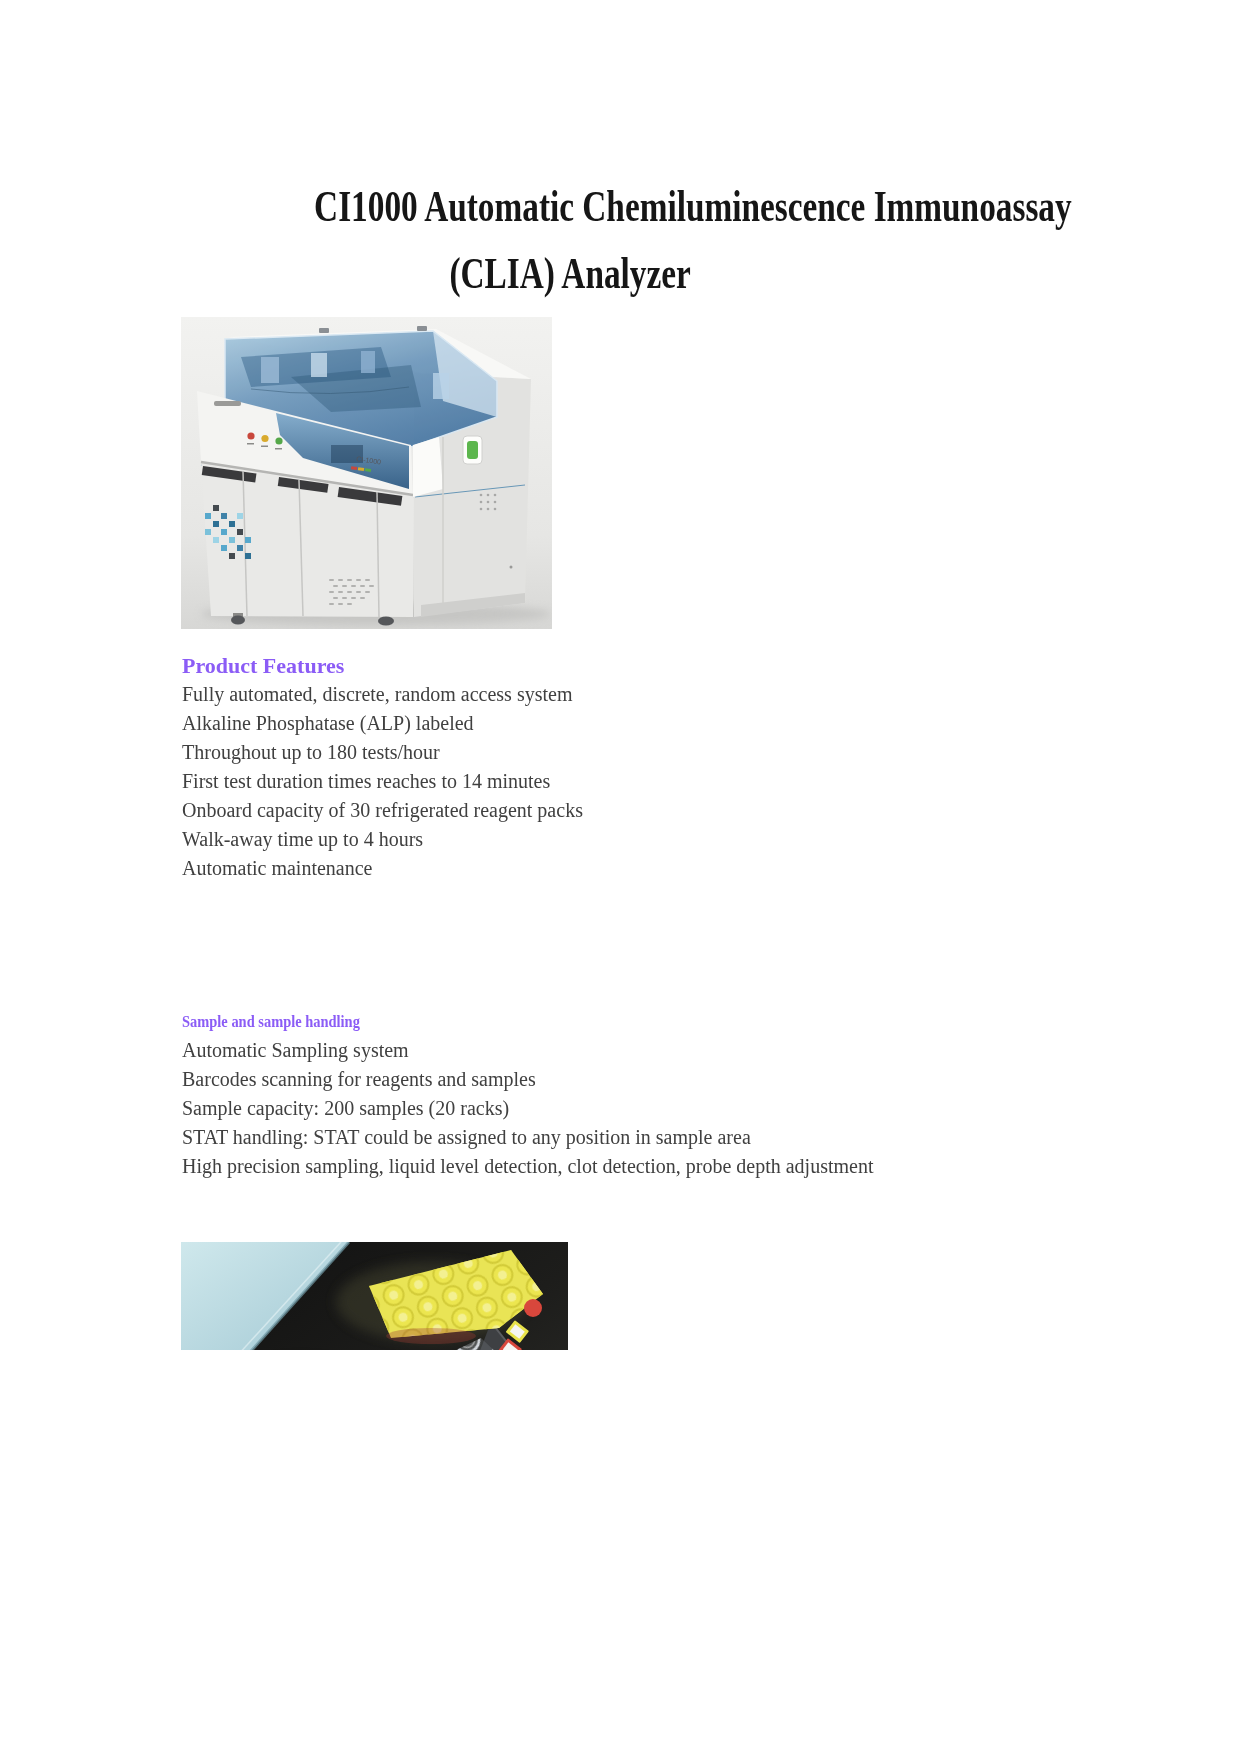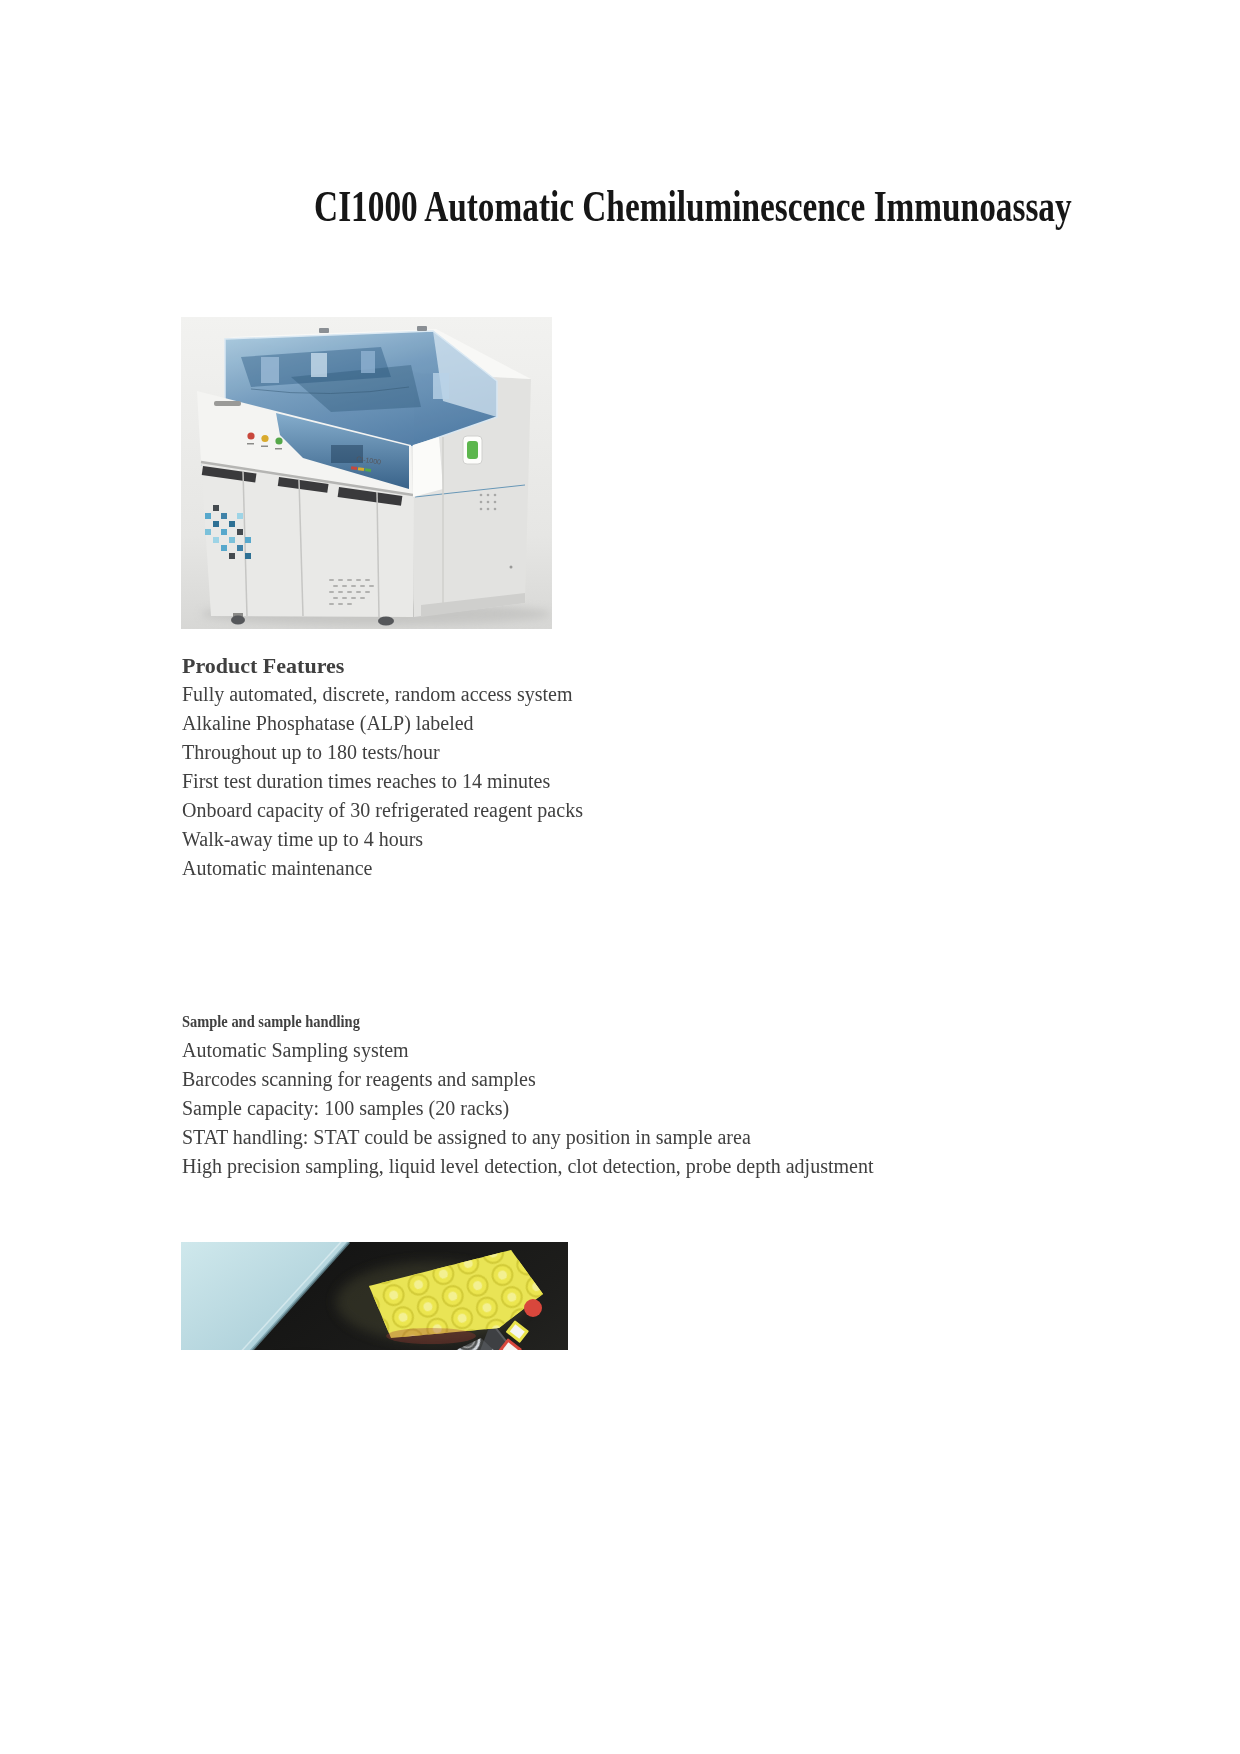--- a/index.html
+++ b/index.html
@@ -19,39 +19,42 @@
     display:inline-block;transform:scaleX(0.74);transform-origin:center;
     letter-spacing:0px;
   }
   .t1{top:184px;}
   .t2{top:251px;}
   .photo{position:absolute;display:block;}
   .photo-machine{left:181px;top:317px;width:371px;height:312px;}
   .photo-tubes{left:181px;top:1242px;width:387px;height:274px;}
   .sec-heading{
     position:absolute;left:182px;white-space:nowrap;
-    font-weight:bold;color:#404040;
+    font-weight:bold;color:#8b5cf6;
   }
   .h-features{top:652px;font-size:22px;line-height:28px;}
   .h-sample{top:1007px;font-size:17px;line-height:30px;}
   .h-sample .squeeze{display:inline-block;transform:scaleX(0.85);transform-origin:left center;}
   .spec-list{
     position:absolute;left:182px;margin:0;padding:0;list-style:none;
     font-size:20px;line-height:29px;color:#404040;white-space:nowrap;
   }
   .list-features{top:680px;}
   .list-sample{top:1036px;}
 </style>
 </head>
 <body>
 
 <div class="page">
 
   <div class="title-line t1">
     <span class="squeeze">CI1000 Automatic Chemiluminescence Immunoassay</span>
+  </div>
+  <div class="title-line t2">
+    <span class="squeeze">(CLIA) Analyzer</span>
   </div>
 
   <svg class="photo photo-machine" viewBox="0 0 371 312" xmlns="http://www.w3.org/2000/svg">
     <defs>
       <linearGradient id="mBg" x1="0" y1="0" x2="0" y2="1">
         <stop offset="0" stop-color="#f2f2f0"></stop>
           <stop offset="0.7" stop-color="#e6e6e4"></stop>
           <stop offset="1" stop-color="#d7d7d5"></stop>
       </linearGradient>
       <linearGradient id="glass" x1="0" y1="0" x2="0.6" y2="1">
@@ -218,21 +221,21 @@
     <li>Walk-away time up to 4 hours</li>
     <li>Automatic maintenance</li>
   </ul>
 
   <div class="sec-heading h-sample">
     <span class="squeeze">Sample and sample handling</span>
   </div>
   <ul class="spec-list list-sample">
     <li>Automatic Sampling system</li>
     <li>Barcodes scanning for reagents and samples</li>
-    <li>Sample capacity: 100 samples (20 racks)</li>
+    <li>Sample capacity: 200 samples (20 racks)</li>
     <li>STAT handling: STAT could be assigned to any position in sample area</li>
     <li>High precision sampling, liquid level detection, clot detection, probe depth adjustment</li>
   </ul>
 
   <svg class="photo photo-tubes" viewBox="0 0 387 274" xmlns="http://www.w3.org/2000/svg">
     <defs>
       <linearGradient id="tBg" x1="0" y1="0" x2="1" y2="1">
         <stop offset="0" stop-color="#101010"></stop>
           <stop offset="0.55" stop-color="#1d1d1b"></stop>
           <stop offset="1" stop-color="#2e2e2a"></stop>

